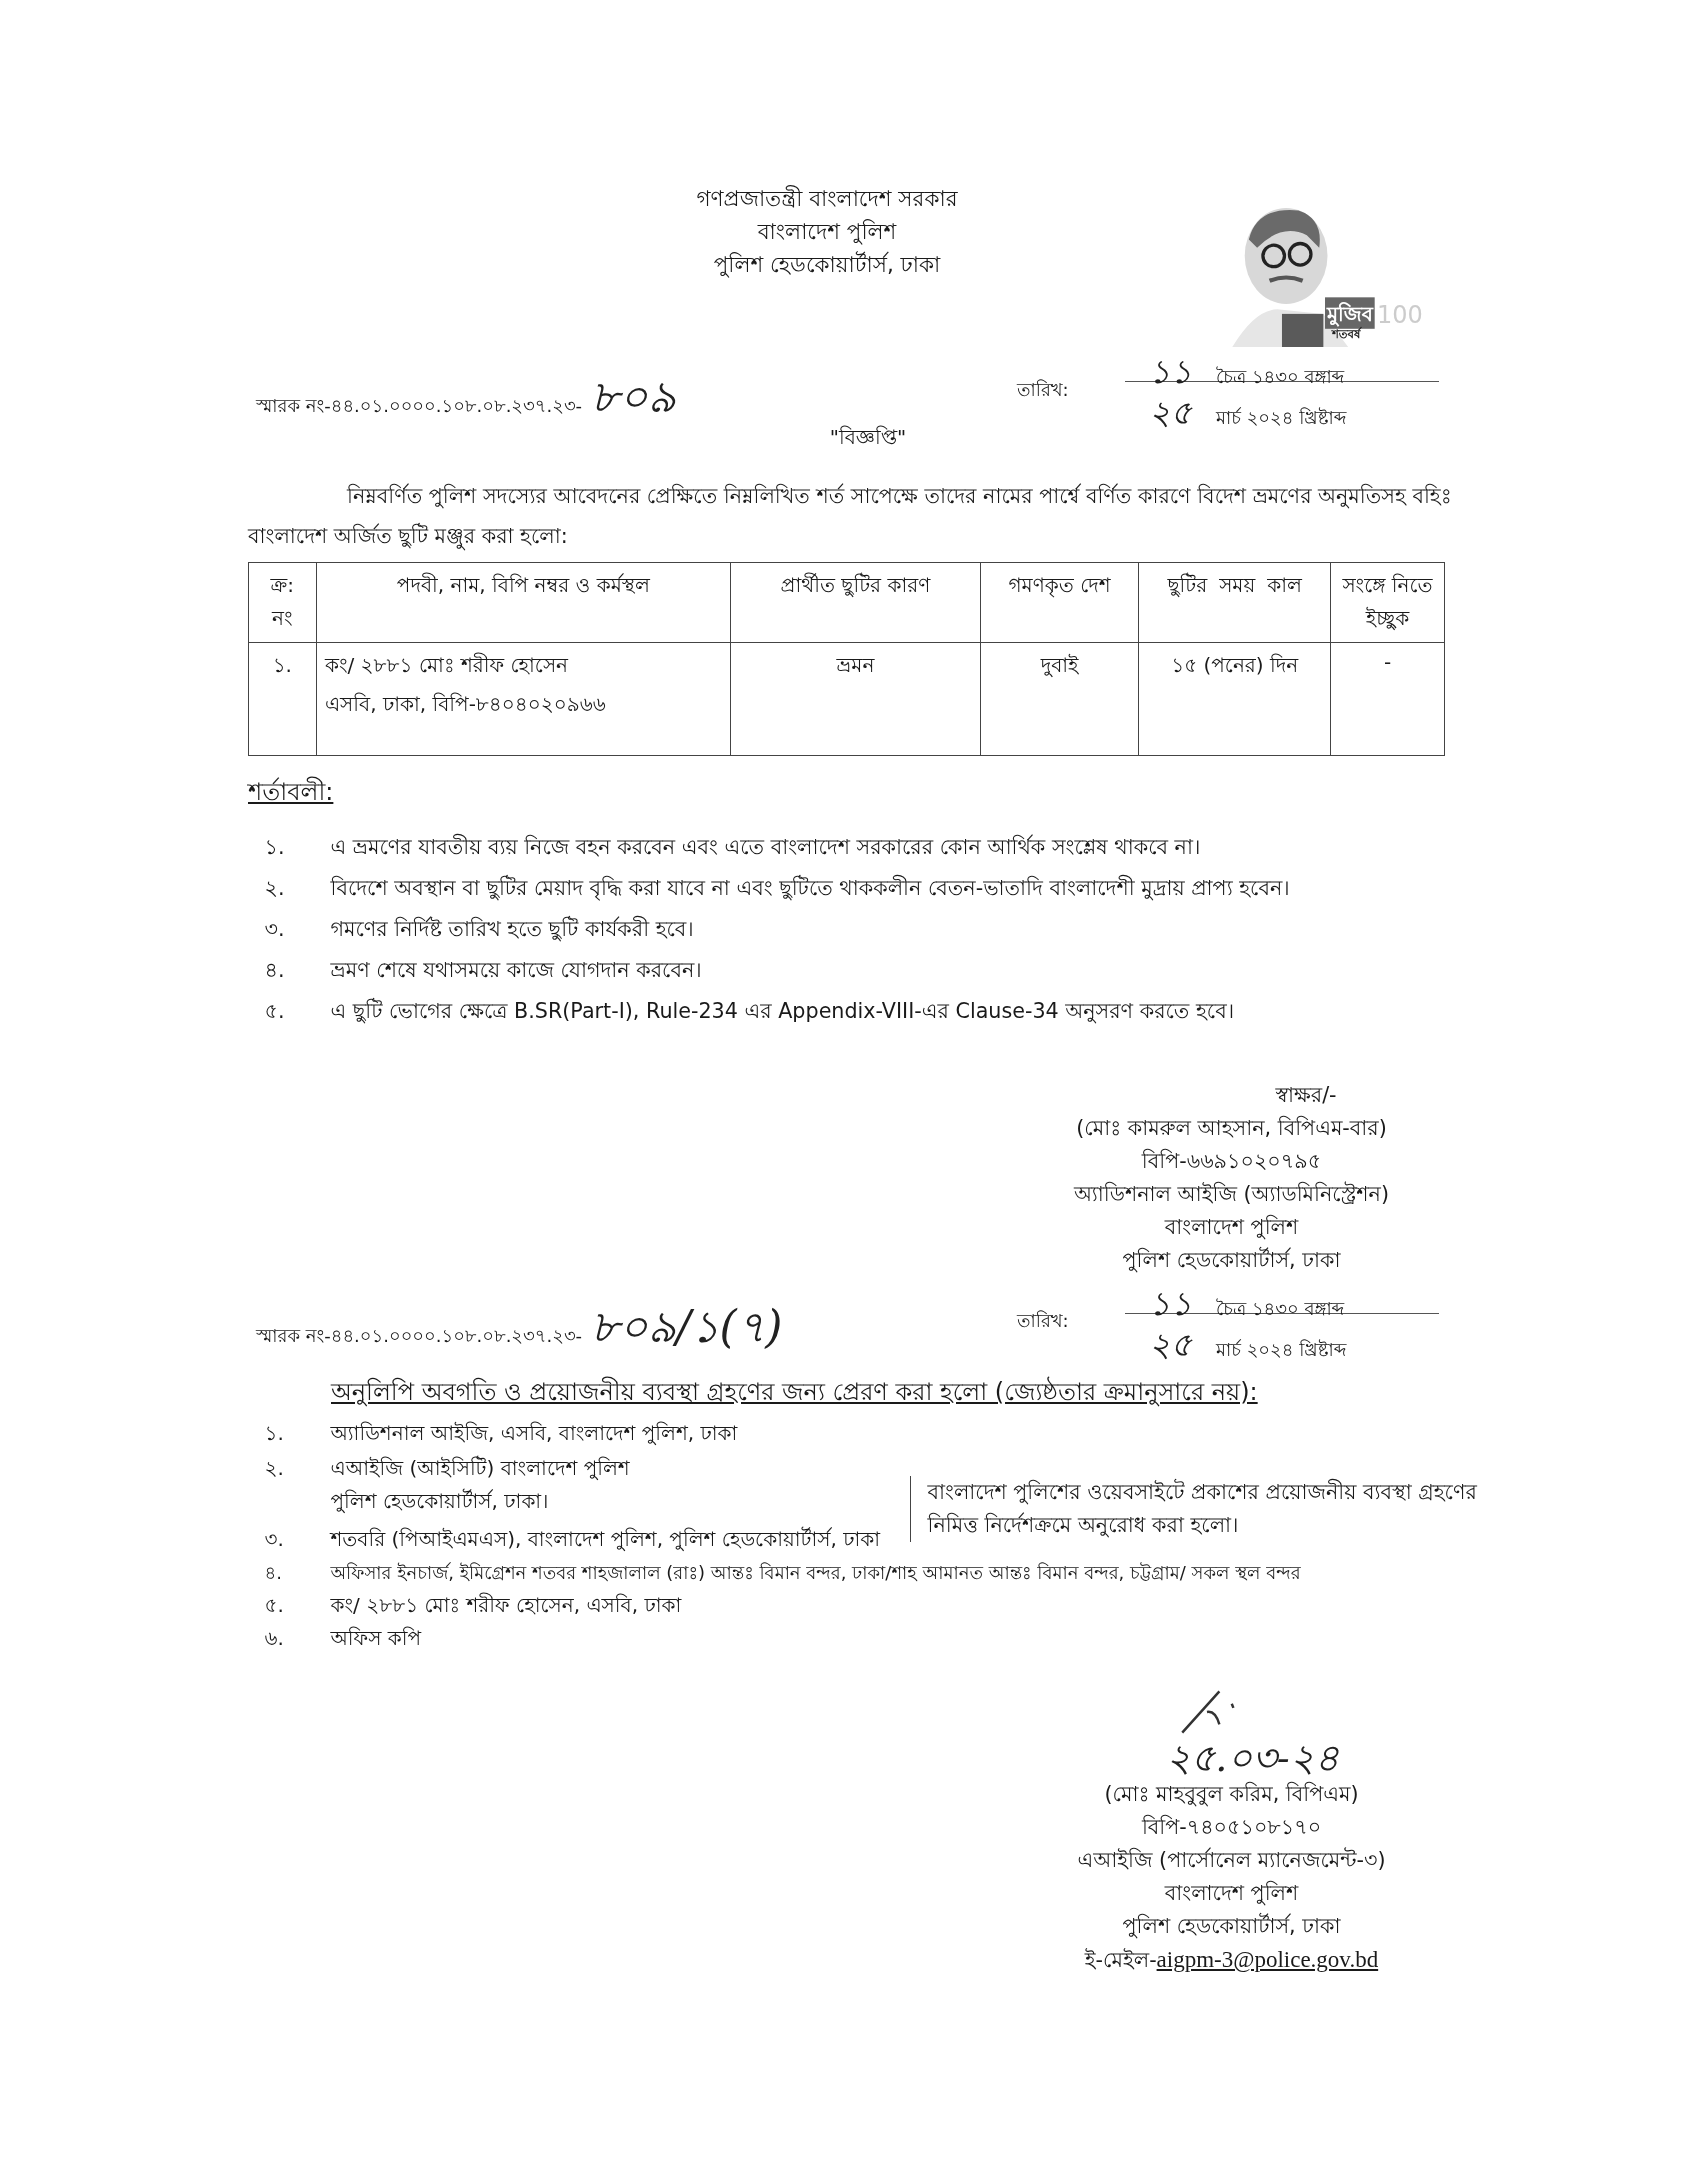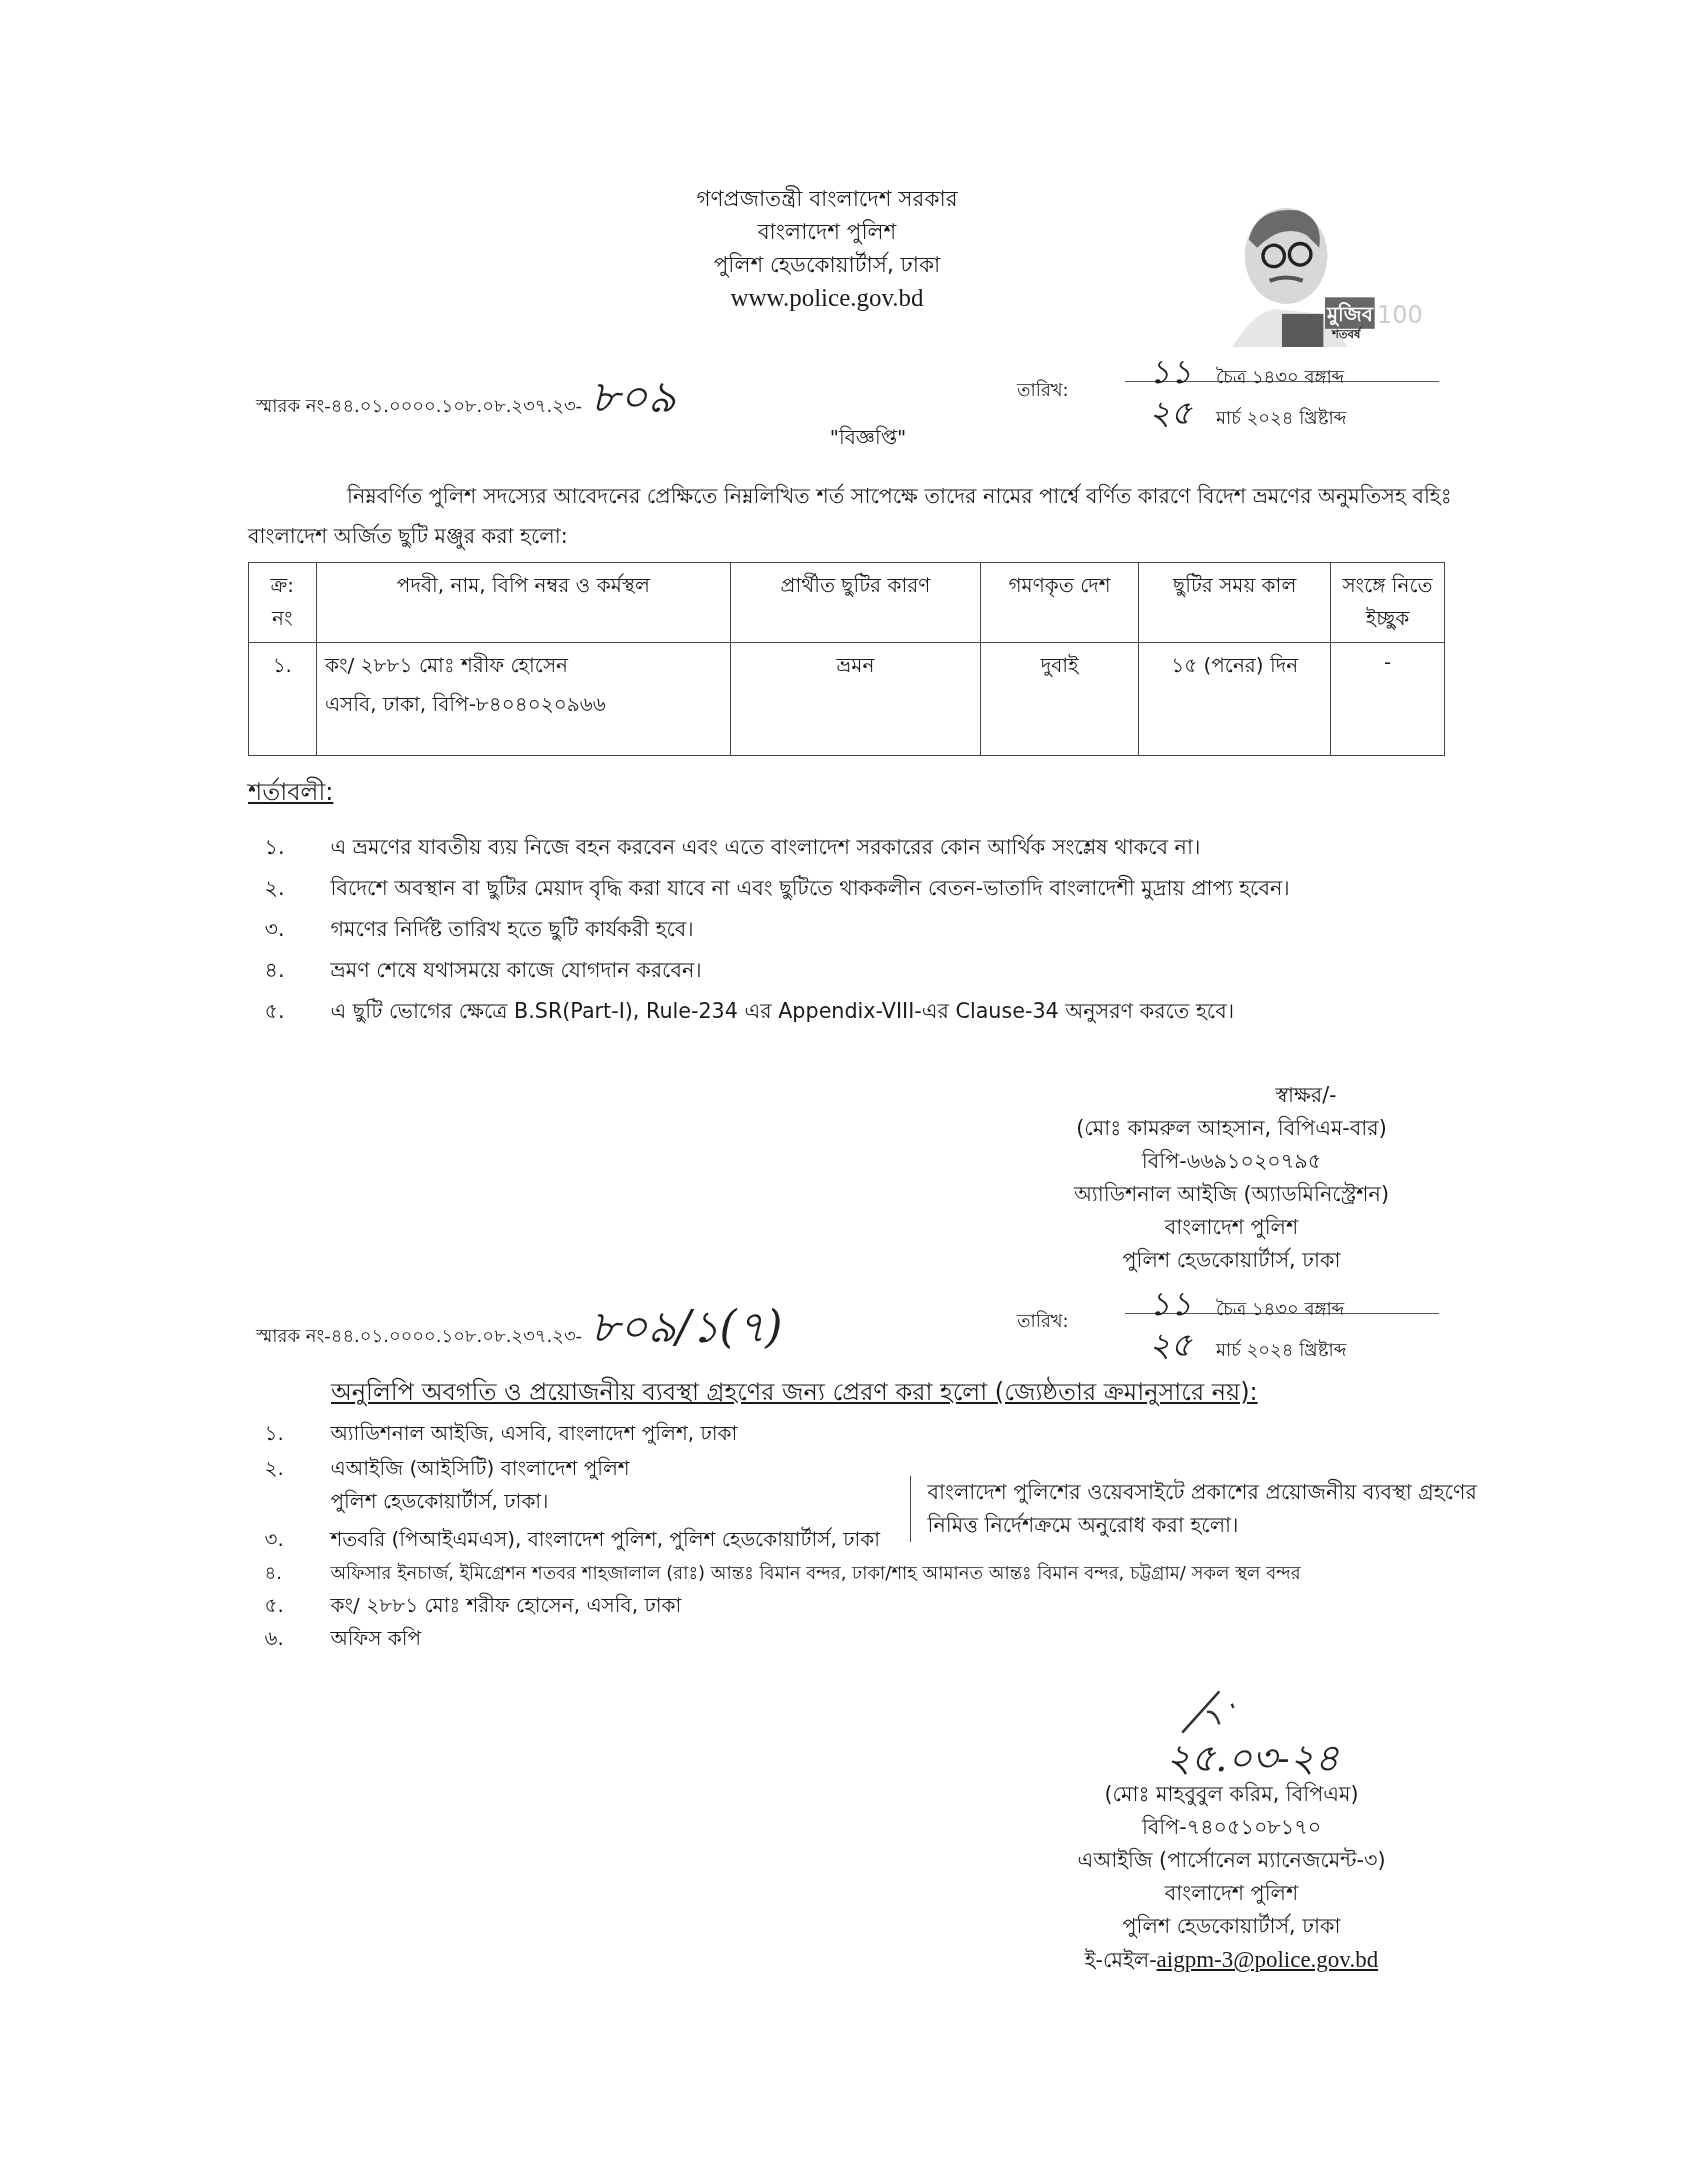--- a/index.html
+++ b/index.html
@@ -32,21 +32,20 @@
   .note { left: 910px; top: 1476px; width: 579px; font-size: 20.7px; line-height: 33px; border-left: 1.7px solid #444; padding-left: 16.5px; }
   .email a { color: #1a1a1a; text-decoration: underline; font-family: "Liberation Serif", serif; font-size: 23px; }
 </style>
 </head>
 <body>
 
 <div class="abs hdr" style="top:182px;">
   <div>গণপ্রজাতন্ত্রী বাংলাদেশ সরকার</div>
   <div>বাংলাদেশ পুলিশ</div>
   <div>পুলিশ হেডকোয়ার্টার্স, ঢাকা</div>
-  <div class="url">www.police.gov.bd</div>
 </div>
 
 <div class="abs portrait">
   <svg width="207" height="149" viewBox="0 0 250 180">
     <ellipse cx="75" cy="70" rx="50" ry="58" fill="#d8d8d8"></ellipse>
     <path d="M30 50 Q40 10 90 15 Q120 25 115 60 L100 45 Q70 30 40 60 Z" fill="#6a6a6a"></path>
     <circle cx="60" cy="70" r="13" fill="none" stroke="#222" stroke-width="4"></circle>
     <circle cx="92" cy="68" r="13" fill="none" stroke="#222" stroke-width="4"></circle>
     <path d="M55 100 Q75 92 95 100" stroke="#555" stroke-width="5" fill="none"></path>
     <path d="M10 180 Q40 130 70 135 L120 140 L150 180 Z" fill="#e6e6e6"></path>
@@ -81,21 +80,21 @@
   <span class="indent"></span><span>নিম্নবর্ণিত পুলিশ সদস্যের আবেদনের প্রেক্ষিতে নিম্নলিখিত শর্ত সাপেক্ষে তাদের নামের পার্শ্বে বর্ণিত কারণে বিদেশ ভ্রমণের অনুমতিসহ বহিঃ বাংলাদেশ অর্জিত ছুটি মঞ্জুর করা হলো:</span>
 </div>
 
 <table class="leave">
   <thead>
     <tr>
       <th style="width:50px;">ক্র: নং</th>
       <th style="width:397px;">পদবী, নাম, বিপি নম্বর ও কর্মস্থল</th>
       <th style="width:232px;">প্রার্থীত ছুটির কারণ</th>
       <th style="width:141px;">গমণকৃত দেশ</th>
-      <th style="width:174px;">ছুটির সময় কাল</th>
+      <th style="width:174px;font-family:Liberation Mono, monospace;">ছুটির সময় কাল</th>
       <th>সংঙ্গে নিতে ইচ্ছুক</th>
     </tr>
   </thead>
   <tbody>
     <tr>
       <td>১.</td>
       <td class="left">
         <div>কং/ ২৮৮১ মোঃ শরীফ হোসেন</div>
         <div style="margin-top:6px;">এসবি, ঢাকা, বিপি-৮৪০৪০২০৯৬৬</div>
       </td>

